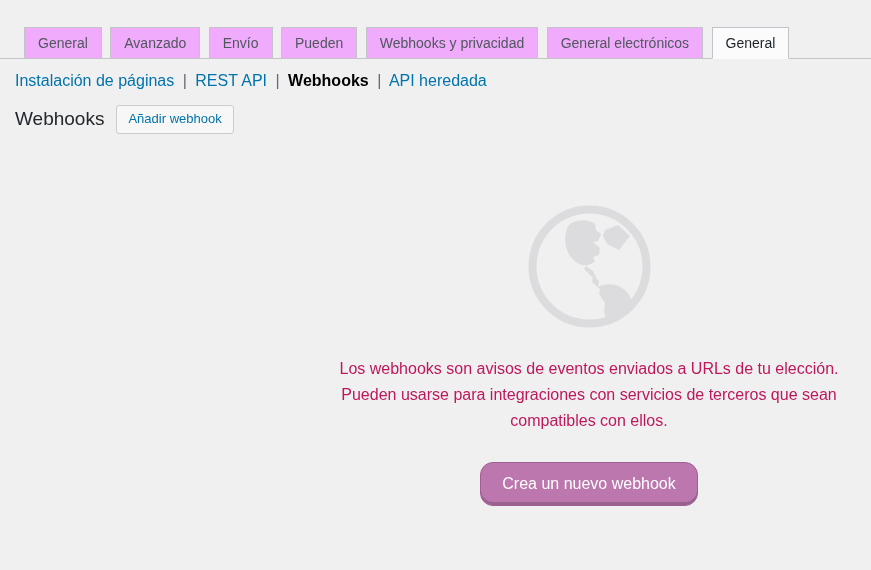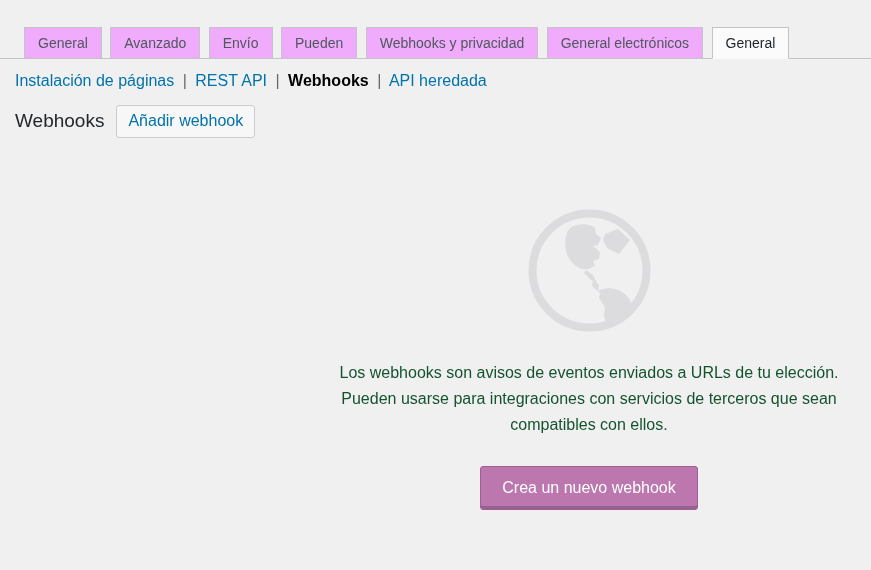--- a/index.html
+++ b/index.html
@@ -66,55 +66,55 @@
   }
   .page-title {
     font-size: 19px;
     font-weight: 500;
     color: #23282d;
     line-height: 1.2;
   }
   .page-title-action {
     display: inline-block;
     padding: 5px 11px;
-    font-size: 16px;
+    font-size: 13px;
     color: #0073aa;
     background: #f7f7f7;
     border: 1px solid #cccccc;
     border-radius: 3px;
     cursor: pointer;
     text-decoration: none;
     line-height: 1.3;
   }
 
   
   .empty-state {
     width: 500px;
     margin: 70px 0 0 339px;
     text-align: center;
   }
   .globe-wrap { display: inline-block; width: 125px; height: 125px; }
   .empty-state p {
     margin-top: 23px;
     font-size: 16px;
     line-height: 26px;
-    color: #14532d;
+    color: #be185d;
   }
   .create-webhook-btn {
     display: inline-block;
     margin-top: 28px;
     padding: 0 21px;
     height: 44px;
     line-height: 41px;
     font-size: 16px;
     font-family: "Liberation Sans", "DejaVu Sans", sans-serif;
     color: #ffffff;
     background: #bb77ae;
     border: 1px solid #a05e95;
-    border-radius: 3px;
+    border-radius: 13px;
     box-shadow: inset 0 -3px 0 rgba(0,0,0,0.18);
     cursor: pointer;
   }
 </style>
 </head>
 <body>
 
 <nav class="nav-tab-wrapper">
   <a class="nav-tab">General</a>
   <a class="nav-tab">Avanzado</a>

